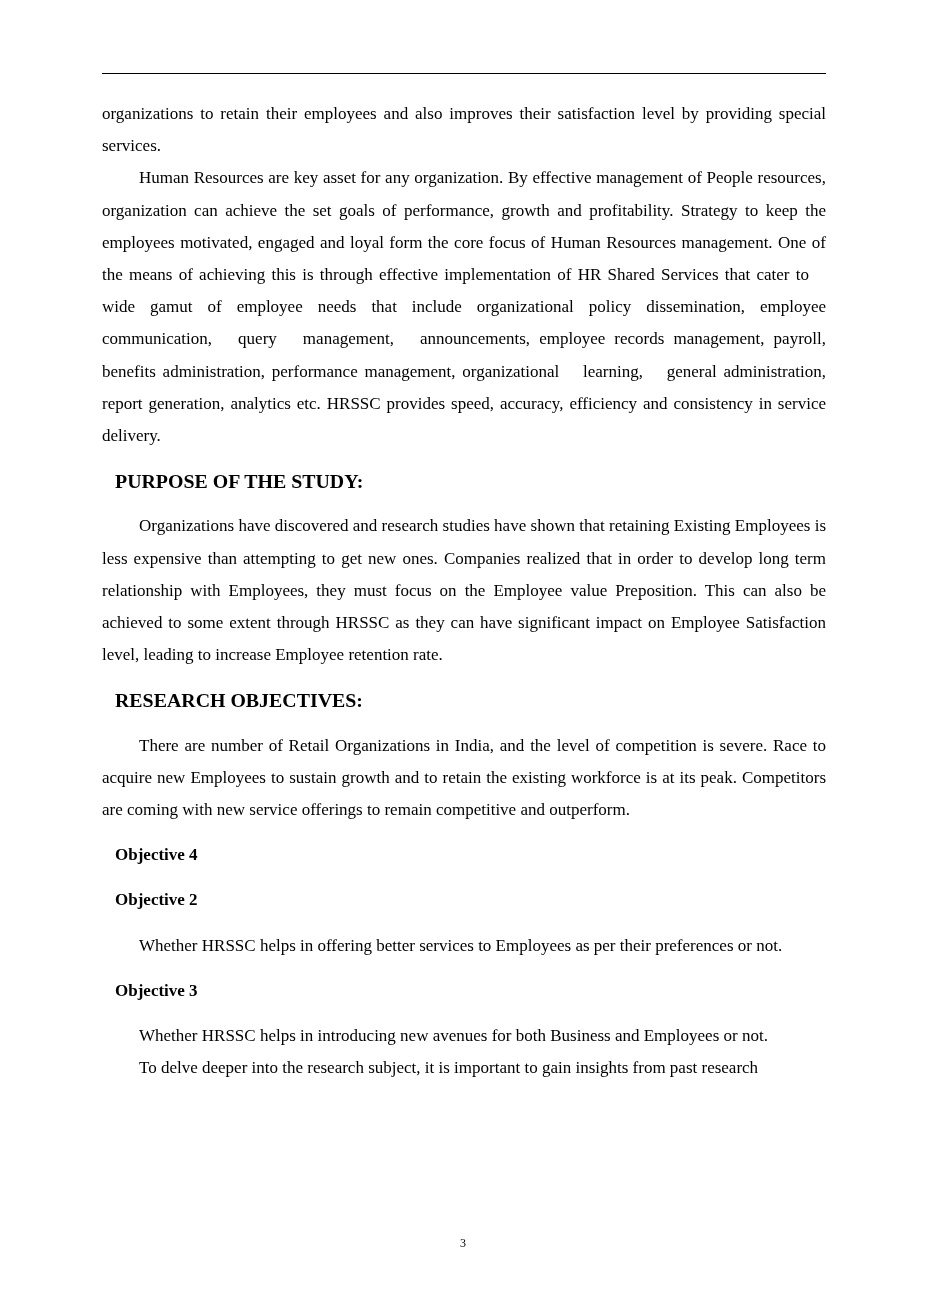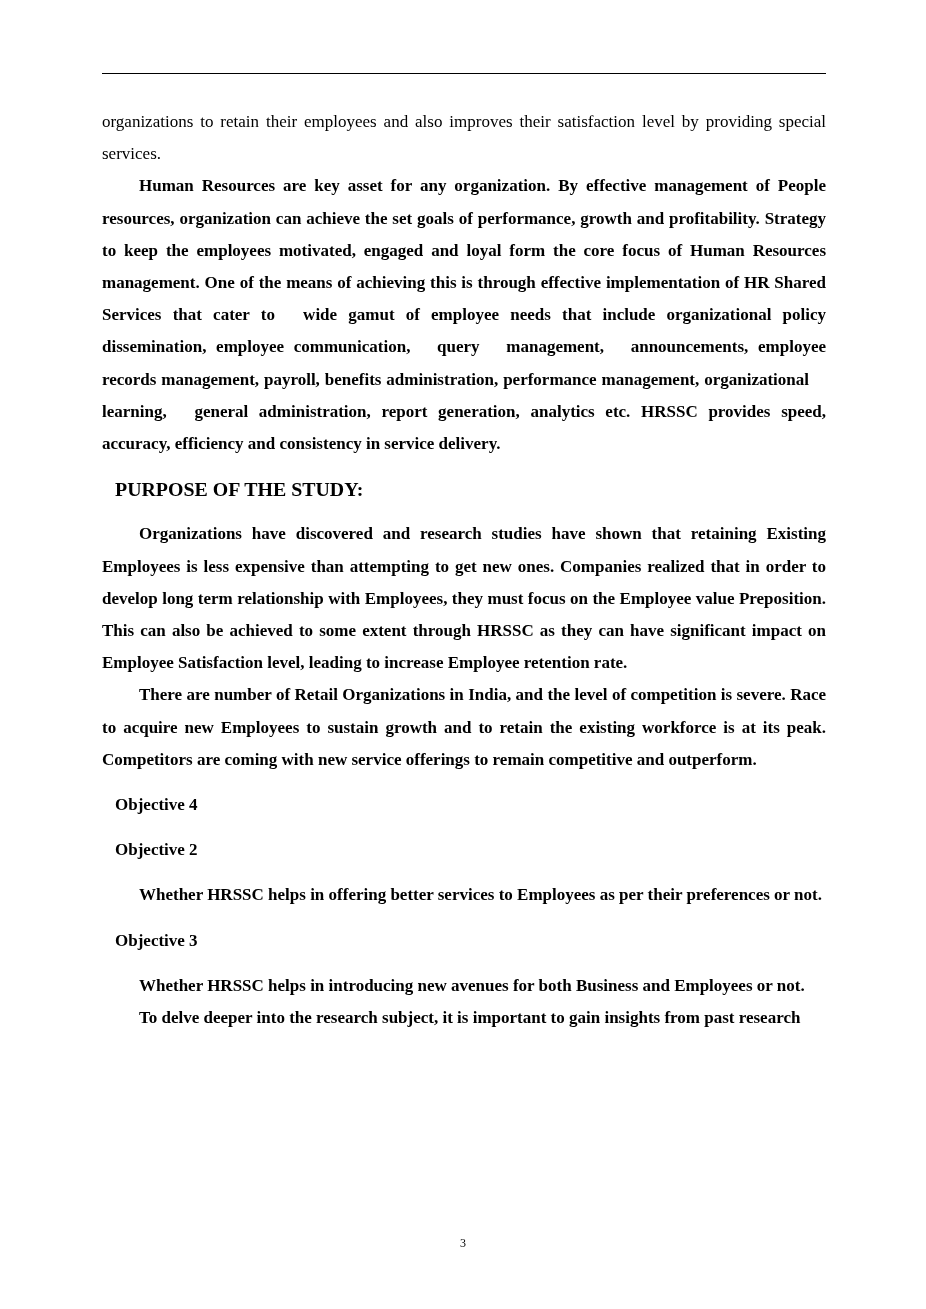--- a/index.html
+++ b/index.html
@@ -1,37 +1,38 @@
 <!DOCTYPE html>
 <html><head>
 <meta charset="utf-8">
 <style>
   html, body { margin: 0; padding: 0; background: #ffffff; }
   body { width: 926px; height: 1309px; position: relative; overflow: hidden;
          font-family: "Liberation Serif", "DejaVu Serif", serif; color: #000; }
   .header-rule { position: absolute; left: 102px; top: 73px; width: 724px; height: 0;
                  border-top: 1.3px solid #000; }
-  .content { position: absolute; left: 102px; top: 106px; width: 724px;
+  .content { position: absolute; left: 102px; top: 98px; width: 724px;
              font-size: 17px; line-height: 32.2px; }
   .p { margin: 0; text-align: justify; text-align-last: left; }
-  .indent { text-indent: 37px; font-weight: bold; }
+  .indent { text-indent: 37px; }
   .h { margin: 13px; font-weight: bold; }
   .page-num { position: absolute; left: 0; width: 926px; top: 1236px; text-align: center;
               font-size: 12px; }
 </style>
 </head>
 <body>
 
 <div class="header-rule"></div>
 
 <div class="content">
   <p class="p">organizations to retain their employees and also improves their satisfaction level by providing special services.</p>
   <p class="p indent">Human Resources are key asset for any organization. By effective management of People resources, organization can achieve the set goals of performance, growth and profitability. Strategy to keep the employees motivated, engaged and loyal form the core focus of Human Resources management. One of the means of achieving this is through effective implementation of HR Shared Services that cater to  wide gamut of employee needs that include organizational policy dissemination, employee communication,  query  management,  announcements, employee records management, payroll, benefits administration, performance management, organizational  learning,  general administration, report generation, analytics etc. HRSSC provides speed, accuracy, efficiency and consistency in service delivery.</p>
   <h3 class="h">PURPOSE OF THE STUDY:</h3>
   <p class="p indent">Organizations have discovered and research studies have shown that retaining Existing Employees is less expensive than attempting to get new ones. Companies realized that in order to develop long term relationship with Employees, they must focus on the Employee value Preposition. This can also be achieved to some extent through HRSSC as they can have significant impact on Employee Satisfaction level, leading to increase Employee retention rate.</p>
+  <h3 class="h">RESEARCH OBJECTIVES:</h3>
   <p class="p indent">There are number of Retail Organizations in India, and the level of competition is severe. Race to acquire new Employees to sustain growth and to retain the existing workforce is at its peak. Competitors are coming with new service offerings to remain competitive and outperform.</p>
   <h4 class="h">Objective 4</h4>
   <h4 class="h">Objective 2</h4>
   <p class="p indent">Whether HRSSC helps in offering better services to Employees as per their preferences or not.</p>
   <h4 class="h">Objective 3</h4>
   <p class="p indent">Whether HRSSC helps in introducing new avenues for both Business and Employees or not.</p>
   <p class="p indent">To delve deeper into the research subject, it is important to gain insights from past research</p>
 </div>
 
 <div class="page-num">3</div>

